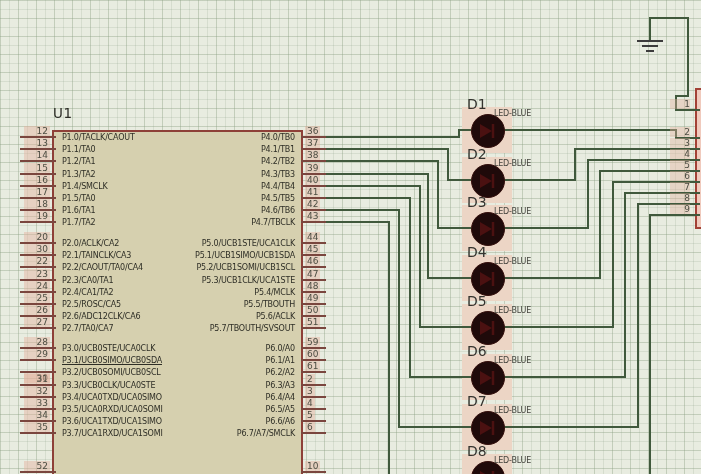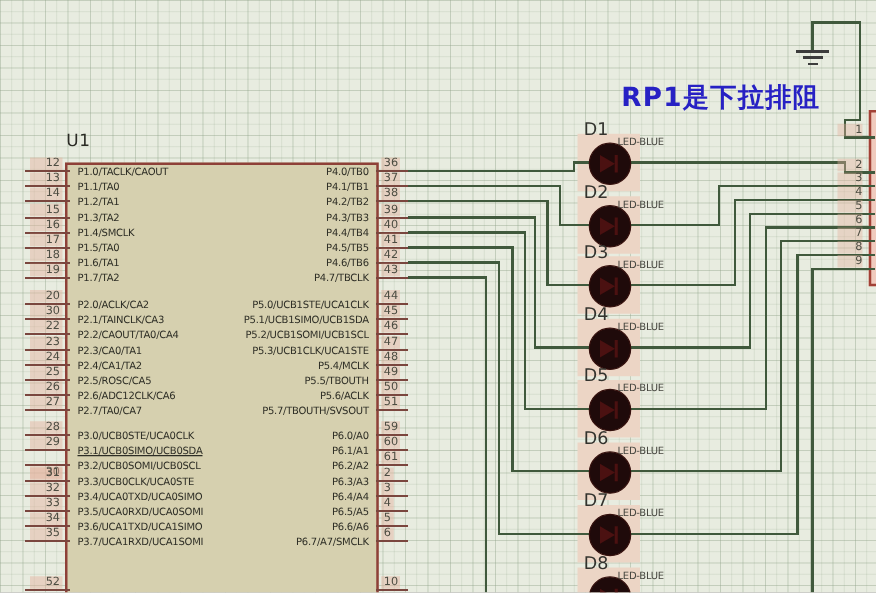--- a/index.html
+++ b/index.html
@@ -142,21 +142,20 @@
       <path d="M637 41 H663" fill="none" stroke="#3c3c3c" stroke-width="2"></path>
       <path d="M642 46 H658" fill="none" stroke="#3c3c3c" stroke-width="2"></path>
       <path d="M646 51 H654" fill="none" stroke="#3c3c3c" stroke-width="2"></path>
     </svg>
 
   <div id="chip-body"></div>
   <div id="chip-ref">U1</div>
 
   <div id="rp1-body"></div>
 
-  <div id="note">RP1是下拉排阻</div>
 <div class="pin-num pn-left" style="left: 24px; top: 126px;">12</div>
     <div class="pin-num" style="left: 305px; top: 126px;">36</div>
     <div class="pin-name" style="left: 62px; top: 133px;">P1.0/TACLK/CAOUT</div>
     <div class="pin-name name-r" style="left: auto; top: 133px; right: 406px;">P4.0/TB0</div>
     <div class="pin-num pn-left" style="left: 24px; top: 138px;">13</div>
     <div class="pin-num" style="left: 305px; top: 138px;">37</div>
     <div class="pin-name" style="left: 62px; top: 145px;">P1.1/TA0</div>
     <div class="pin-name name-r" style="left: auto; top: 145px; right: 406px;">P4.1/TB1</div>
     <div class="pin-num pn-left" style="left: 24px; top: 150px;">14</div>
     <div class="pin-num" style="left: 305px; top: 150px;">38</div>

